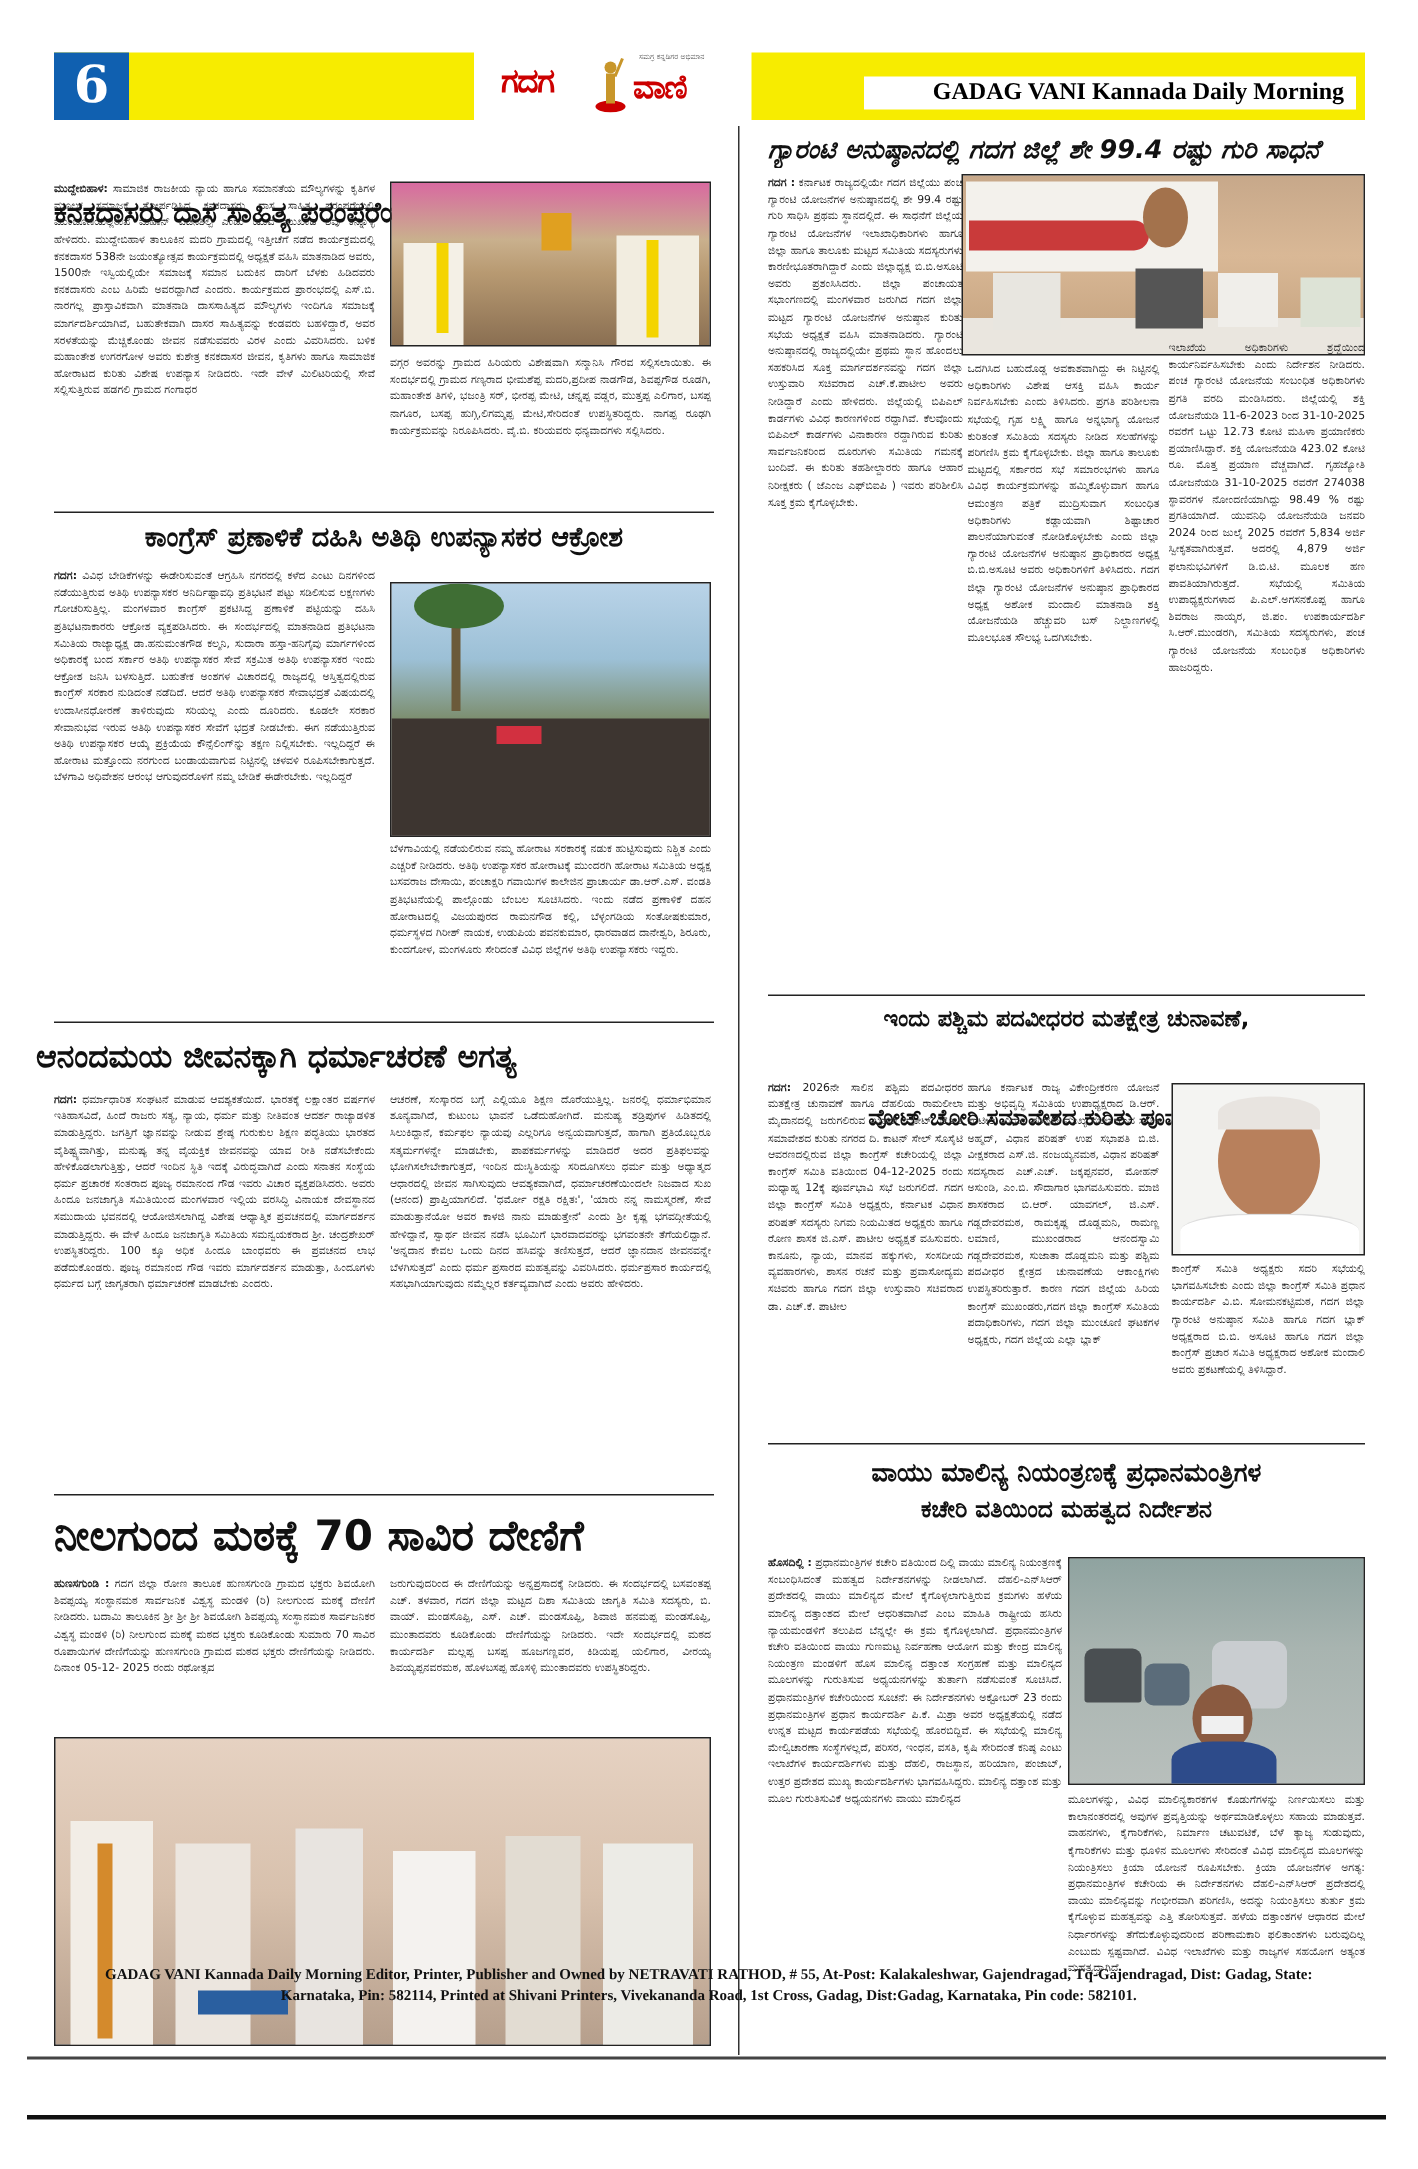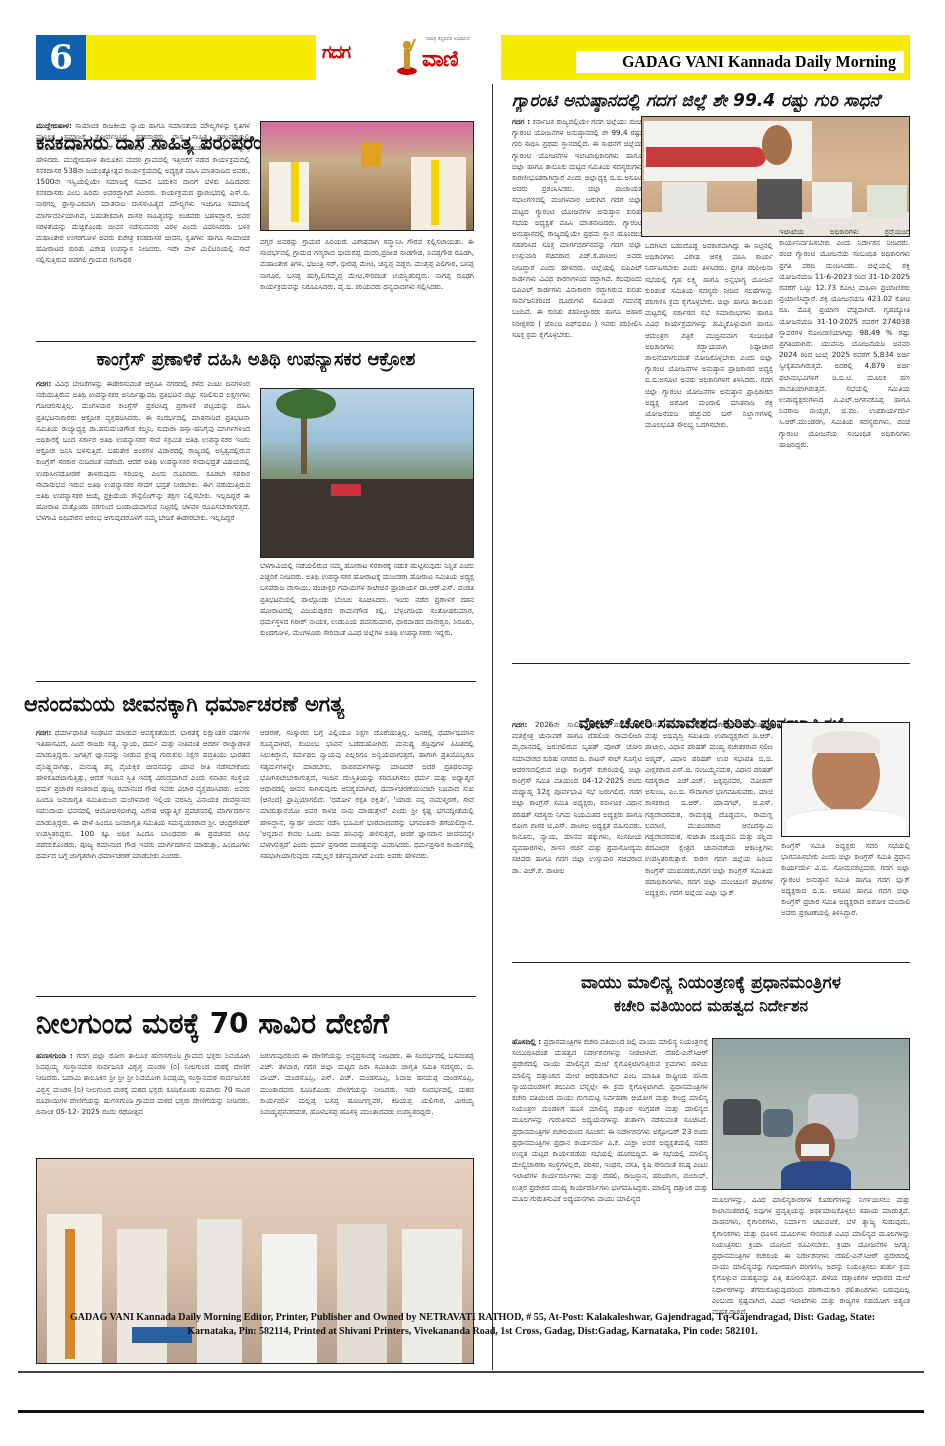--- a/index.html
+++ b/index.html
@@ -8,21 +8,21 @@
 
   
   .masthead { position: absolute; left: 36px; top: 35px; width: 874px; height: 45px; background: #f7ec00; }
   .page-num { position: absolute; left: 0; top: 0; width: 50px; height: 45px; background: #1060b0; color: #fff;
               font-family: "DejaVu Serif", serif; font-weight: bold; font-size: 34px; text-align: center; line-height: 45px; }
   .date-box { position: absolute; left: 50px; top: 3px; width: 202px; height: 40px; background: #1f5f2a; color: #f5ef2a;
               font-family: "Liberation Serif", serif; font-weight: bold; text-align: center; }
   .date-box .kn { font-size: 11px; line-height: 18px; padding-top: 2px; }
   .date-box .en { font-size: 14px; line-height: 18px; }
   .logo { position: absolute; left: 280px; top: -2px; width: 185px; height: 48px; background: #ffffff; }
-  .logo .logo-text1 { position: absolute; left: 6px; top: 8px; font-family: "DejaVu Serif", serif; font-weight: bold; font-size: 18px; color: #c00; letter-spacing: -1px; }
+  .logo .logo-text1 { position: absolute; left: 18px; top: 8px; font-family: "DejaVu Serif", serif; font-weight: bold; font-size: 22px; color: #c00; letter-spacing: -1px; }
   .logo .statue { position: absolute; left: 80px; top: 4px; width: 22px; height: 38px; }
   .logo .logo-text2 { position: absolute; left: 106px; top: 12px; font-family: "DejaVu Serif", serif; font-weight: bold; font-size: 22px; color: #c00; letter-spacing: -1px; }
   .logo .tagline { position: absolute; left: 110px; top: 2px; font-size: 5px; color: #555; }
   .paper-name { position: absolute; left: 540px; top: 16px; width: 328px; height: 22px; background: #fff; color: #000;
                 font-family: "Liberation Serif", serif; font-weight: bold; font-size: 16px; text-align: right; padding-right: 8px; line-height: 22px; }
   .vline { position: absolute; left: 492px; top: 84px; width: 1px; height: 1286px; background: #333; }
   .hr { position: absolute; height: 1px; background: #222; }
 
   .headline { font-family: "DejaVu Sans", sans-serif; font-weight: bold; color: #111; white-space: nowrap; overflow: hidden; }
   .story { position: absolute; }
@@ -151,20 +151,21 @@
 <div class="story body-text" style="left:645px; top:240px; width:128px; height:416px;">
   <span>ಒದಗಿಸಿದ ಬಹುದೊಡ್ಡ ಅವಕಾಶವಾಗಿದ್ದು ಈ ನಿಟ್ಟಿನಲ್ಲಿ ಅಧಿಕಾರಿಗಳು ವಿಶೇಷ ಆಸಕ್ತಿ ವಹಿಸಿ ಕಾರ್ಯ ನಿರ್ವಹಿಸಬೇಕು ಎಂದು ತಿಳಿಸಿದರು. ಪ್ರಗತಿ ಪರಿಶೀಲನಾ ಸಭೆಯಲ್ಲಿ ಗೃಹ ಲಕ್ಷ್ಮಿ ಹಾಗೂ ಅನ್ನಭಾಗ್ಯ ಯೋಜನೆ ಕುರಿತಂತೆ ಸಮಿತಿಯ ಸದಸ್ಯರು ನೀಡಿದ ಸಲಹೆಗಳನ್ನು ಪರಿಗಣಿಸಿ ಕ್ರಮ ಕೈಗೊಳ್ಳಬೇಕು. ಜಿಲ್ಲಾ ಹಾಗೂ ತಾಲೂಕು ಮಟ್ಟದಲ್ಲಿ ಸರ್ಕಾರದ ಸಭೆ ಸಮಾರಂಭಗಳು ಹಾಗೂ ವಿವಿಧ ಕಾರ್ಯಕ್ರಮಗಳನ್ನು ಹಮ್ಮಿಕೊಳ್ಳುವಾಗ ಹಾಗೂ ಆಮಂತ್ರಣ ಪತ್ರಿಕೆ ಮುದ್ರಿಸುವಾಗ ಸಂಬಂಧಿತ ಅಧಿಕಾರಿಗಳು ಕಡ್ಡಾಯವಾಗಿ ಶಿಷ್ಟಾಚಾರ ಪಾಲನೆಯಾಗುವಂತೆ ನೋಡಿಕೊಳ್ಳಬೇಕು ಎಂದು ಜಿಲ್ಲಾ ಗ್ಯಾರಂಟಿ ಯೋಜನೆಗಳ ಅನುಷ್ಠಾನ ಪ್ರಾಧಿಕಾರದ ಅಧ್ಯಕ್ಷ ಬಿ.ಬಿ.ಅಸೂಟಿ ಅವರು ಅಧಿಕಾರಿಗಳಿಗೆ ತಿಳಿಸಿದರು. ಗದಗ ಜಿಲ್ಲಾ ಗ್ಯಾರಂಟಿ ಯೋಜನೆಗಳ ಅನುಷ್ಠಾನ ಪ್ರಾಧಿಕಾರದ ಅಧ್ಯಕ್ಷ ಅಶೋಕ ಮಂದಾಲಿ ಮಾತನಾಡಿ ಶಕ್ತಿ ಯೋಜನೆಯಡಿ ಹೆಚ್ಚುವರಿ ಬಸ್ ನಿಲ್ದಾಣಗಳಲ್ಲಿ ಮೂಲಭೂತ ಸೌಲಭ್ಯ ಒದಗಿಸಬೇಕು.</span>
 </div>
 <div class="story body-text" style="left:779px; top:226px; width:131px; height:416px;">
   <span>ಇಲಾಖೆಯ ಅಧಿಕಾರಿಗಳು ಶ್ರದ್ಧೆಯಿಂದ ಕಾರ್ಯನಿರ್ವಹಿಸಬೇಕು ಎಂದು ನಿರ್ದೇಶನ ನೀಡಿದರು. ಪಂಚ ಗ್ಯಾರಂಟಿ ಯೋಜನೆಯ ಸಂಬಂಧಿತ ಅಧಿಕಾರಿಗಳು ಪ್ರಗತಿ ವರದಿ ಮಂಡಿಸಿದರು. ಜಿಲ್ಲೆಯಲ್ಲಿ ಶಕ್ತಿ ಯೋಜನೆಯಡಿ 11-6-2023 ರಿಂದ 31-10-2025 ರವರೆಗೆ ಒಟ್ಟು 12.73 ಕೋಟಿ ಮಹಿಳಾ ಪ್ರಯಾಣಿಕರು ಪ್ರಯಾಣಿಸಿದ್ದಾರೆ. ಶಕ್ತಿ ಯೋಜನೆಯಡಿ 423.02 ಕೋಟಿ ರೂ. ಮೊತ್ತ ಪ್ರಯಾಣ ವೆಚ್ಚವಾಗಿದೆ. ಗೃಹಜ್ಯೋತಿ ಯೋಜನೆಯಡಿ 31-10-2025 ರವರೆಗೆ 274038 ಸ್ಥಾವರಗಳ ನೋಂದಣಿಯಾಗಿದ್ದು 98.49 % ರಷ್ಟು ಪ್ರಗತಿಯಾಗಿದೆ. ಯುವನಿಧಿ ಯೋಜನೆಯಡಿ ಜನವರಿ 2024 ರಿಂದ ಜುಲೈ 2025 ರವರೆಗೆ 5,834 ಅರ್ಜಿ ಸ್ವೀಕೃತವಾಗಿರುತ್ತವೆ. ಅದರಲ್ಲಿ 4,879 ಅರ್ಜಿ ಫಲಾನುಭವಿಗಳಿಗೆ ಡಿ.ಬಿ.ಟಿ. ಮೂಲಕ ಹಣ ಪಾವತಿಯಾಗಿರುತ್ತದೆ. ಸಭೆಯಲ್ಲಿ ಸಮಿತಿಯ ಉಪಾಧ್ಯಕ್ಷರುಗಳಾದ ಪಿ.ಎಲ್.ಅಗಸನಕೊಪ್ಪ ಹಾಗೂ ಶಿವರಾಜ ನಾಯ್ಕರ, ಜಿ.ಪಂ. ಉಪಕಾರ್ಯದರ್ಶಿ ಸಿ.ಆರ್.ಮುಂಡರಗಿ, ಸಮಿತಿಯ ಸದಸ್ಯರುಗಳು, ಪಂಚ ಗ್ಯಾರಂಟಿ ಯೋಜನೆಯ ಸಂಬಂಧಿತ ಅಧಿಕಾರಿಗಳು ಹಾಜರಿದ್ದರು.</span>
 </div>
 
 <div class="hr" style="left:512px; top:663px; width:398px;"></div>
 
 <div class="story" style="left:512px; top:668px; width:398px; text-align:center;">
+  <div class="headline" style="font-size:15px; line-height:22px;">ಇಂದು ಪಶ್ಚಿಮ ಪದವೀಧರರ ಮತಕ್ಷೇತ್ರ ಚುನಾವಣೆ,</div>
   <div class="headline" style="font-size:15px; line-height:22px;margin-top:44px;">ವೋಟ್ ಚೋರಿ ಸಮಾವೇಶದ ಕುರಿತು ಪೂರ್ವಭಾವಿ ಸಭೆ</div>
 </div>
 <div class="story body-text" style="left:512px; top:719px; width:130px; height:240px;">
   <b>ಗದಗ:</b>
   <span>2026ನೇ ಸಾಲಿನ ಪಶ್ಚಿಮ ಪದವೀಧರರ ಮತಕ್ಷೇತ್ರ ಚುನಾವಣೆ ಹಾಗೂ ದೆಹಲಿಯ ರಾಮಲೀಲಾ ಮೈದಾನದಲ್ಲಿ ಜರುಗಲಿರುವ ಬೃಹತ್ ವೋಟ್ ಚೋರಿ ಸಮಾವೇಶದ ಕುರಿತು ನಗರದ ದಿ. ಕಾಟನ್ ಸೇಲ್ ಸೊಸೈಟಿ ಆವರಣದಲ್ಲಿರುವ ಜಿಲ್ಲಾ ಕಾಂಗ್ರೆಸ್ ಕಚೇರಿಯಲ್ಲಿ ಜಿಲ್ಲಾ ಕಾಂಗ್ರೆಸ್ ಸಮಿತಿ ವತಿಯಿಂದ 04-12-2025 ರಂದು ಮಧ್ಯಾಹ್ನ 12ಕ್ಕೆ ಪೂರ್ವಭಾವಿ ಸಭೆ ಜರುಗಲಿದೆ. ಗದಗ ಜಿಲ್ಲಾ ಕಾಂಗ್ರೆಸ್ ಸಮಿತಿ ಅಧ್ಯಕ್ಷರು, ಕರ್ನಾಟಕ ವಿಧಾನ ಪರಿಷತ್ ಸದಸ್ಯರು ನಿಗಮ ನಿಯಮಿತದ ಅಧ್ಯಕ್ಷರು ಹಾಗೂ ರೋಣ ಶಾಸಕ ಜಿ.ಎಸ್. ಪಾಟೀಲ ಅಧ್ಯಕ್ಷತೆ ವಹಿಸುವರು. ಕಾನೂನು, ನ್ಯಾಯ, ಮಾನವ ಹಕ್ಕುಗಳು, ಸಂಸದೀಯ ವ್ಯವಹಾರಗಳು, ಶಾಸನ ರಚನೆ ಮತ್ತು ಪ್ರವಾಸೋದ್ಯಮ ಸಚಿವರು ಹಾಗೂ ಗದಗ ಜಿಲ್ಲಾ ಉಸ್ತುವಾರಿ ಸಚಿವರಾದ ಡಾ. ಎಚ್.ಕೆ. ಪಾಟೀಲ</span>
 </div>
 <div class="story body-text" style="left:645px; top:719px; width:128px; height:240px;">
   <span>ಹಾಗೂ ಕರ್ನಾಟಕ ರಾಜ್ಯ ವಿಕೇಂದ್ರೀಕರಣ ಯೋಜನೆ ಮತ್ತು ಅಭಿವೃದ್ಧಿ ಸಮಿತಿಯ ಉಪಾಧ್ಯಕ್ಷರಾದ ಡಿ.ಆರ್. ಪಾಟೀಲ, ವಿಧಾನ ಪರಿಷತ್ ಮುಖ್ಯ ಸಚೇತಕರಾದ ಸಲೀಂ ಅಹ್ಮದ್, ವಿಧಾನ ಪರಿಷತ್ ಉಪ ಸಭಾಪತಿ ಬಿ.ಜಿ. ವೀಕ್ಷಕರಾದ ಎಸ್.ಜಿ. ನಂಜಯ್ಯನಮಠ, ವಿಧಾನ ಪರಿಷತ್ ಸದಸ್ಯರಾದ ಎಚ್.ಎಚ್. ಜಕ್ಕಪ್ಪನವರ, ಮೋಹನ್ ಅಸುಂಡಿ, ಎಂ.ಬಿ. ಸೌದಾಗಾರ ಭಾಗವಹಿಸುವರು. ಮಾಜಿ ಶಾಸಕರಾದ ಬಿ.ಆರ್. ಯಾವಗಲ್, ಜಿ.ಎಸ್. ಗಡ್ಡದೇವರಮಠ, ರಾಮಕೃಷ್ಣ ದೊಡ್ಡಮನಿ, ರಾಮಣ್ಣ ಲಮಾಣಿ, ಮುಖಂಡರಾದ ಆನಂದಸ್ವಾಮಿ ಗಡ್ಡದೇವರಮಠ, ಸುಜಾತಾ ದೊಡ್ಡಮನಿ ಮತ್ತು ಪಶ್ಚಿಮ ಪದವೀಧರ ಕ್ಷೇತ್ರದ ಚುನಾವಣೆಯ ಆಕಾಂಕ್ಷಿಗಳು ಉಪಸ್ಥಿತರಿರುತ್ತಾರೆ. ಕಾರಣ ಗದಗ ಜಿಲ್ಲೆಯ ಹಿರಿಯ ಕಾಂಗ್ರೆಸ್ ಮುಖಂಡರು,ಗದಗ ಜಿಲ್ಲಾ ಕಾಂಗ್ರೆಸ್ ಸಮಿತಿಯ ಪದಾಧಿಕಾರಿಗಳು, ಗದಗ ಜಿಲ್ಲಾ ಮುಂಚೂಣಿ ಘಟಕಗಳ ಅಧ್ಯಕ್ಷರು, ಗದಗ ಜಿಲ್ಲೆಯ ಎಲ್ಲಾ ಬ್ಲಾಕ್</span>
 </div>
 <div class="photo" style="left:781px; top:722px; width:129px; height:115px; background:#f4f4f2;">

